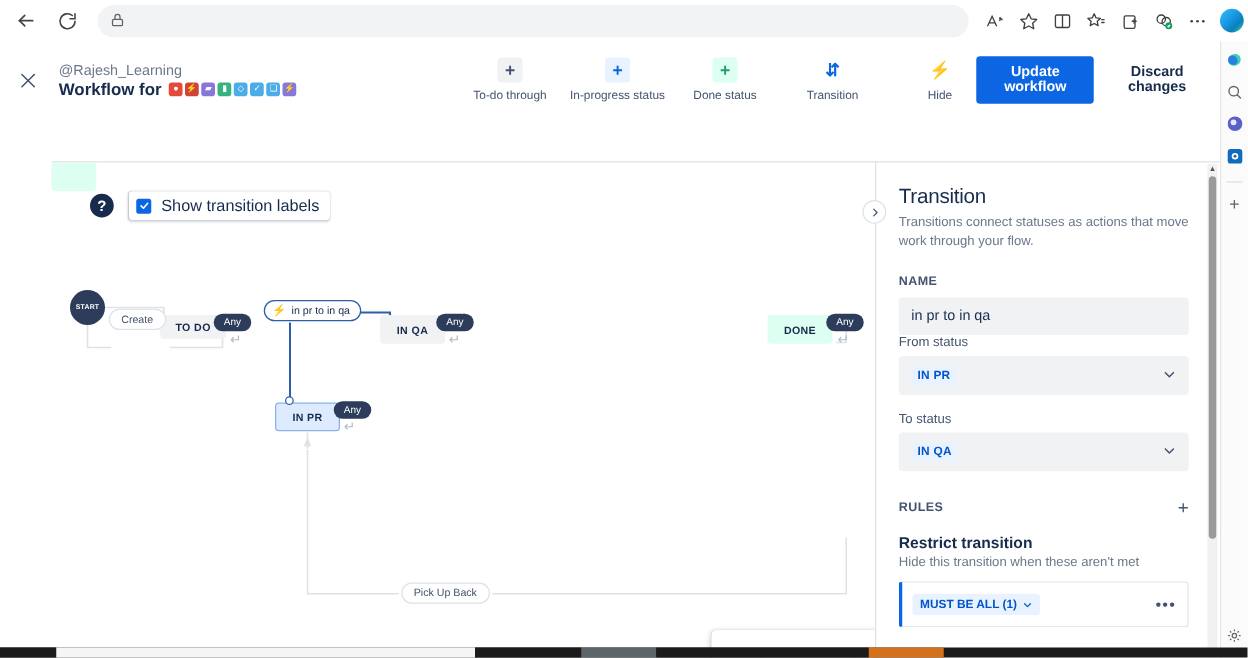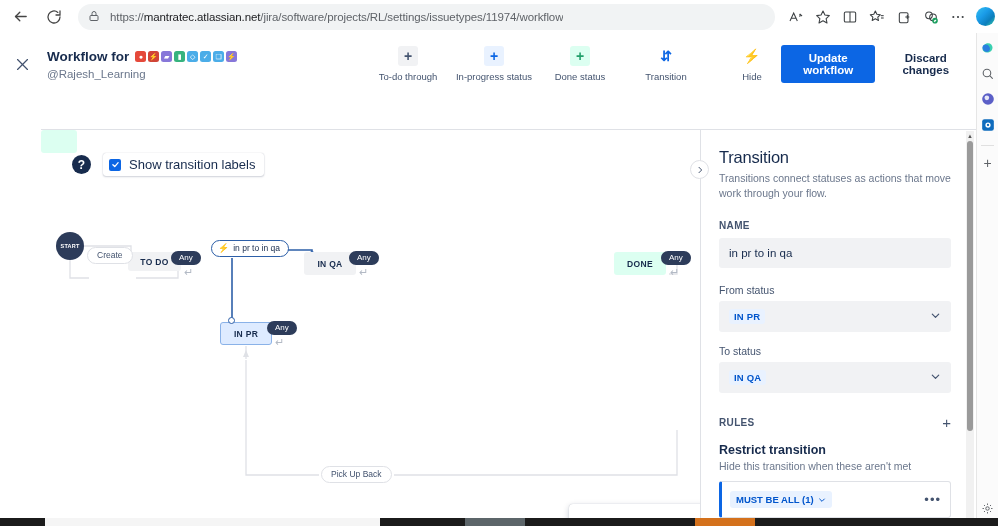--- a/index.html
+++ b/index.html
@@ -256,21 +256,20 @@
       </svg>
   </div>
 
   <div id="omnibox">
     <span class="lock">
       <svg width="12" height="12" viewBox="0 0 24 24" fill="none" stroke="currentColor" stroke-width="2">
           <rect x="4" y="11" width="16" height="10" rx="2"></rect>
           <path d="M8 11V7a4 4 0 0 1 8 0v4"></path>
         </svg>
     </span>
-    <span id="url-text"><span class="dim">https://</span>mantratec.atlassian.net<span class="dim">/jira/software/projects/RL/settings/issuetypes/11974/workflow</span></span>
   </div>
 
   <div id="chrome-right">
     <div class="chrome-icon">
       <svg width="16" height="16" viewBox="0 0 24 24" fill="none" stroke="currentColor" stroke-width="1.6">
           <path d="M3 18 8.5 6 14 18M5.3 14h6.4"></path>
           <path d="M17 8.5c1.8 0 1.8 2.6 0 2.6"></path>
           <path d="M17.5 7.2 21 10.5"></path>
         </svg>
     </div>
@@ -323,34 +322,34 @@
   <div id="jira-header">
 
     <div id="close-x">
       <svg width="17" height="17" viewBox="0 0 24 24" fill="none" stroke="currentColor" stroke-width="1.7" stroke-linecap="round">
           <line x1="5" y1="5" x2="19" y2="19"></line>
           <line x1="19" y1="5" x2="5" y2="19"></line>
         </svg>
     </div>
 
     <div id="title-block">
+      <div id="wf-subtitle">@Rajesh_Learning</div>
       <div id="title-row">
         <span id="wf-title">Workflow for</span>
         <span id="type-icons">
             <span class="type-icon" style="background: rgb(229, 73, 58);">●</span>
             <span class="type-icon" style="background: rgb(208, 68, 55);">⚡</span>
             <span class="type-icon" style="background: rgb(135, 119, 217);">▰</span>
             <span class="type-icon" style="background: rgb(54, 179, 126);">▮</span>
             <span class="type-icon" style="background: rgb(75, 173, 232);">◇</span>
             <span class="type-icon" style="background: rgb(75, 173, 232);">✓</span>
             <span class="type-icon" style="background: rgb(75, 173, 232);">❏</span>
             <span class="type-icon" style="background: rgb(135, 119, 217);">⚡</span>
           </span>
       </div>
-      <div id="wf-subtitle">@Rajesh_Learning</div>
     </div>
 
     <div id="tool-group">
         <div class="tool-item">
           <div class="tool-sq" style="background: rgb(241, 242, 244); color: rgb(68, 84, 111);">+</div>
           <div class="tool-label">To-do through</div>
         </div>
         <div class="tool-item">
           <div class="tool-sq" style="background: rgb(233, 242, 255); color: rgb(12, 102, 228);">+</div>
           <div class="tool-label">In-progress status</div>
@@ -456,21 +455,21 @@
 
   <div id="right-panel">
     <div id="panel-inner">
       <div id="panel-title">Transition</div>
       <div id="panel-desc">Transitions connect statuses as actions that move work through your flow.</div>
 
       <div class="field-label">NAME</div>
       <input id="name-input" value="in pr to in qa" style="">
 
 
-      <div class="sub-label" style="margin-top:16px;">From status</div>
+      <div class="sub-label" style="margin-top:0;">From status</div>
       <div class="select-box">
         <span class="status-lozenge">IN PR</span>
         <span class="chev">
           <svg width="11" height="11" viewBox="0 0 24 24" fill="none" stroke="currentColor" stroke-width="2.6" stroke-linecap="round" stroke-linejoin="round">
               <polyline points="5 9 12 16 19 9"></polyline>
             </svg>
         </span>
       </div>
 
       <div class="sub-label">To status</div>

